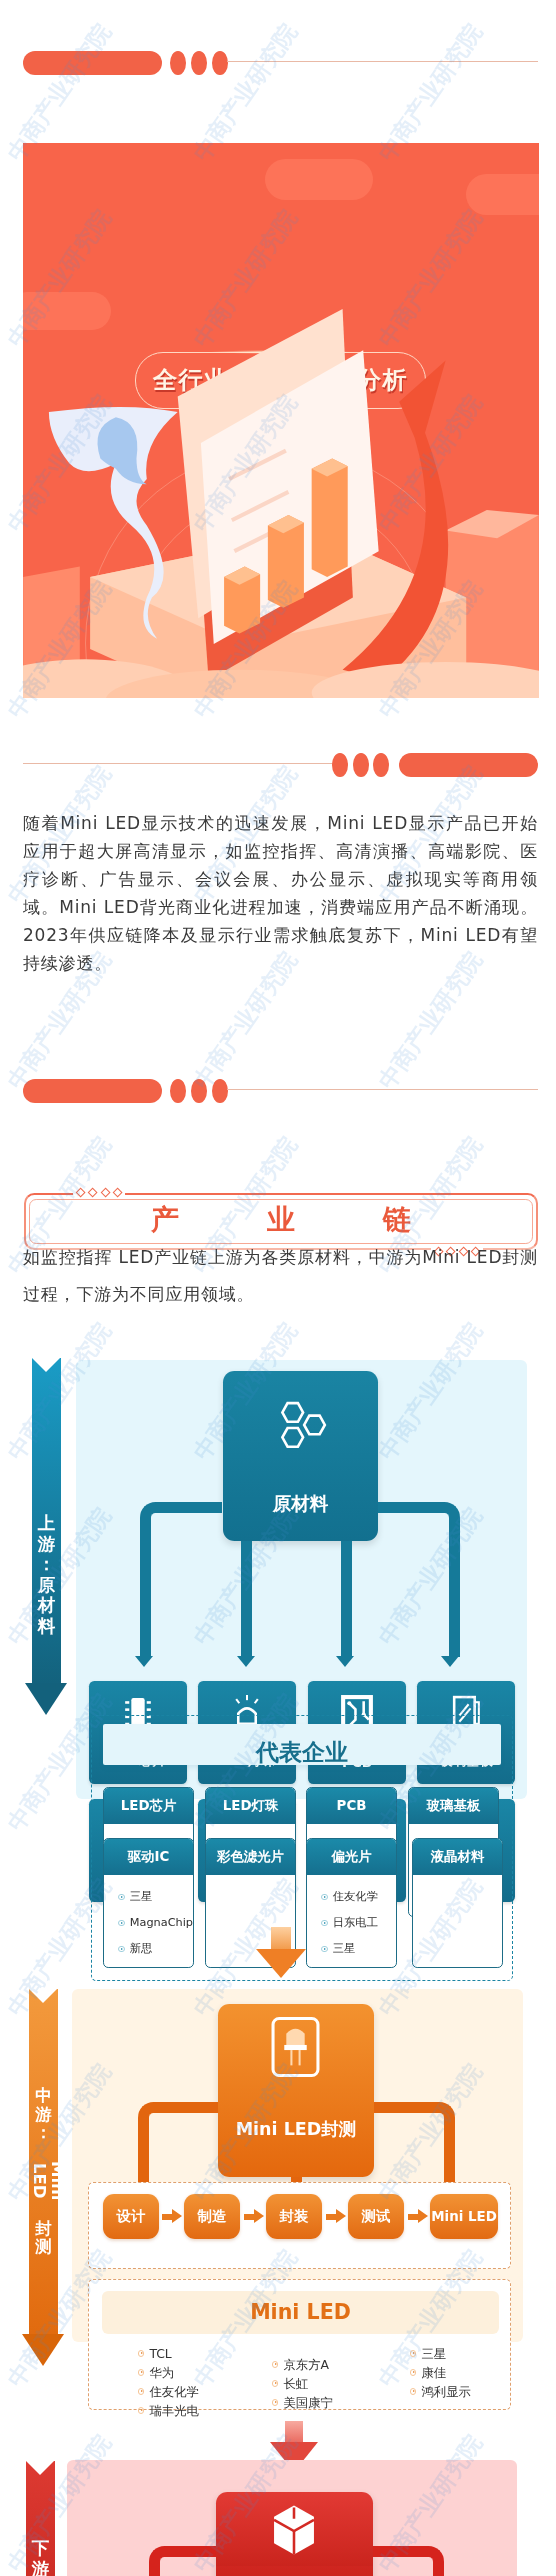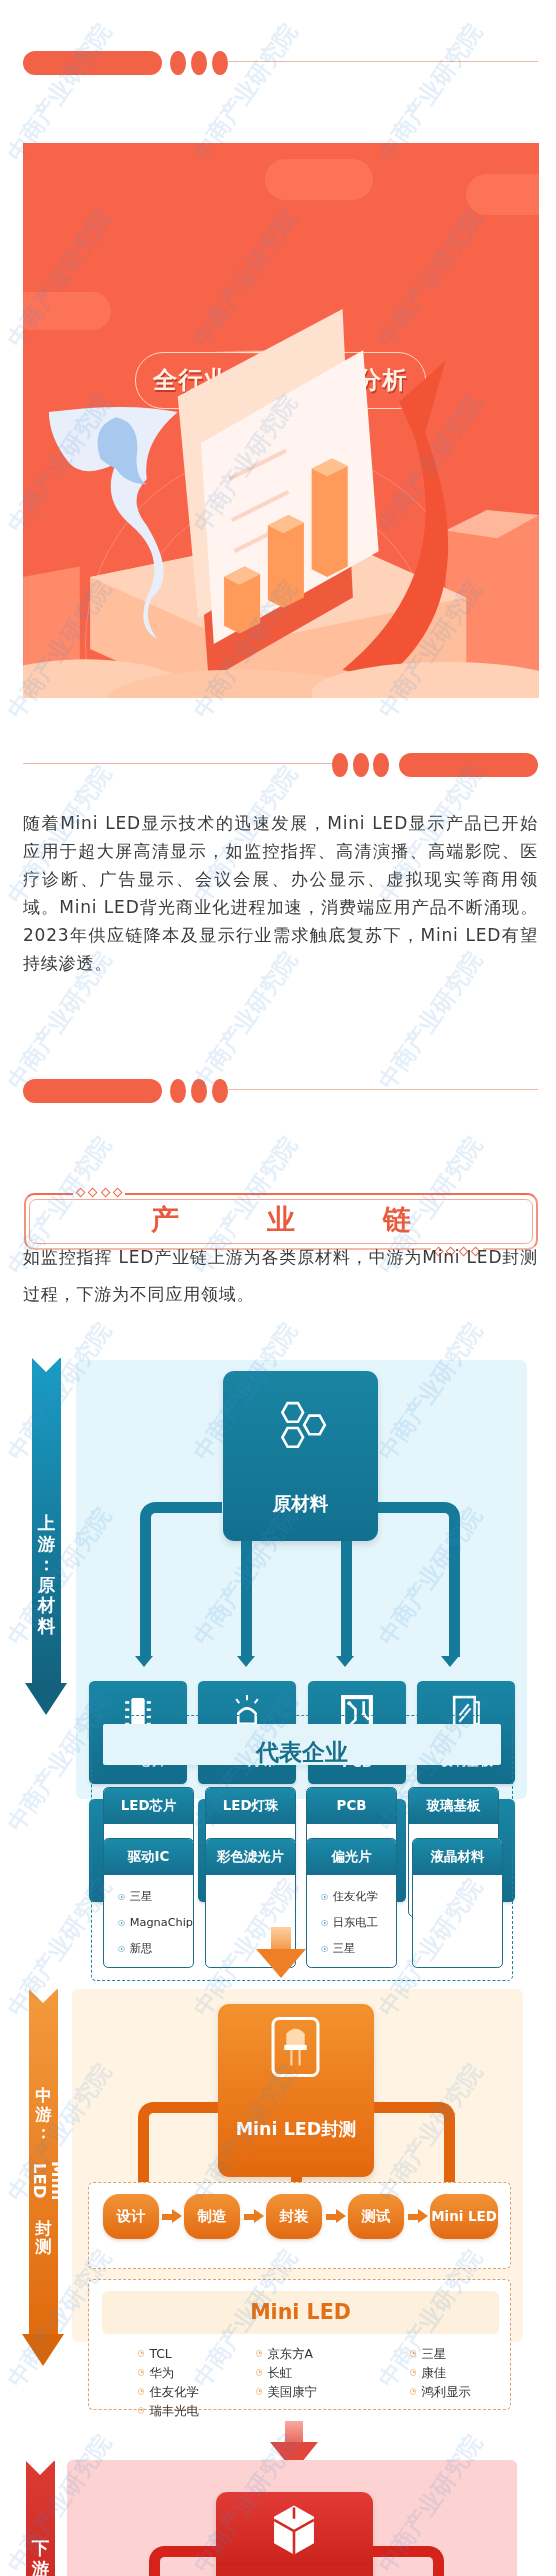--- a/index.html
+++ b/index.html
@@ -59,21 +59,21 @@
   .co-box { position: absolute; width: 91px; height: 130px; border: 1.3px solid #1d6c86; border-radius: 5.2px; background: #fff; overflow: hidden; }
   .co-box .co-head { height: 36px; background: linear-gradient(#1b8aa9, #156f8e); color: #fff; font-weight: bold; font-size: 13.4px; text-align: center; line-height: 36px; }
   .co-box ul { list-style: none; padding: 9.3px 0 0 14.4px; }
   .co-box li { font-size: 11.3px; line-height: 26px; color: #2f2f2f; display: flex; align-items: center; }
   .bullet { display: inline-block; width: 6.2px; height: 6.2px; border-radius: 50%; border: 0.8px solid #9fd0de; margin-right: 5.2px; position: relative; flex: none; }
   .bullet::after { content: ""; position: absolute; left: 1.5px; top: 1px; border-left: 2.6px solid #1e88a8; border-top: 1.5px solid transparent; border-bottom: 1.5px solid transparent; }
   .bullet.orange { border-color: #f6c596; }
   .bullet.orange::after { border-left-color: #e5802a; }
 
   
-  .step { position: absolute; width: 56px; height: 45px; border-radius: 16px; background: linear-gradient(#f29335, #e26a12); color: #fff; font-size: 14.4px; font-weight: bold; text-align: center; line-height: 45px; box-shadow: 0 1.5px 3.1px rgba(160,70,0,0.2); }
+  .step { position: absolute; width: 56px; height: 45px; border-radius: 11px; background: linear-gradient(#f29335, #e26a12); color: #fff; font-size: 14.4px; font-weight: bold; text-align: center; line-height: 45px; box-shadow: 0 1.5px 3.1px rgba(160,70,0,0.2); }
   .step.wide { width: 68px; font-size: 13.4px; }
   .step-arrow { position: absolute; width: 20.6px; height: 15.5px; }
   .step-arrow::before { content: ""; position: absolute; left: 0; top: 4.6px; width: 11.3px; height: 6.2px; background: #e97a1e; }
   .step-arrow::after { content: ""; position: absolute; left: 10.3px; top: 0; border-left: 10.3px solid #e97a1e; border-top: 7.7px solid transparent; border-bottom: 7.7px solid transparent; }
   .mini-list { position: absolute; list-style: none; }
   .mini-list li { font-size: 12.4px; line-height: 19px; color: #333; display: flex; align-items: center; }
 
   .watermark { position: absolute; color: rgba(70,140,210,0.14); font-size: 23px; font-weight: bold; transform: rotate(-55deg); white-space: nowrap; pointer-events: none; }
 </style>
 </head>
@@ -489,21 +489,21 @@
     </li>
   <li data-name="company-item">
       <span class="bullet orange" data-name="bullet-arrow-icon"></span>
       <span>住友化学</span>
     </li>
   <li data-name="company-item">
       <span class="bullet orange" data-name="bullet-arrow-icon"></span>
       <span>瑞丰光电</span>
     </li>
 </ul>
-<ul class="mini-list" data-name="mini-led-company-column" style="left:256px; top:2317px; margin-top:27px;text-align:right;">
+<ul class="mini-list" data-name="mini-led-company-column" style="left:272px; top:2317px; margin-top:38px;text-align:right;">
   <li data-name="company-item">
       <span class="bullet orange" data-name="bullet-arrow-icon"></span>
       <span>京东方A</span>
     </li>
   <li data-name="company-item">
       <span class="bullet orange" data-name="bullet-arrow-icon"></span>
       <span>长虹</span>
     </li>
   <li data-name="company-item">
       <span class="bullet orange" data-name="bullet-arrow-icon"></span>

